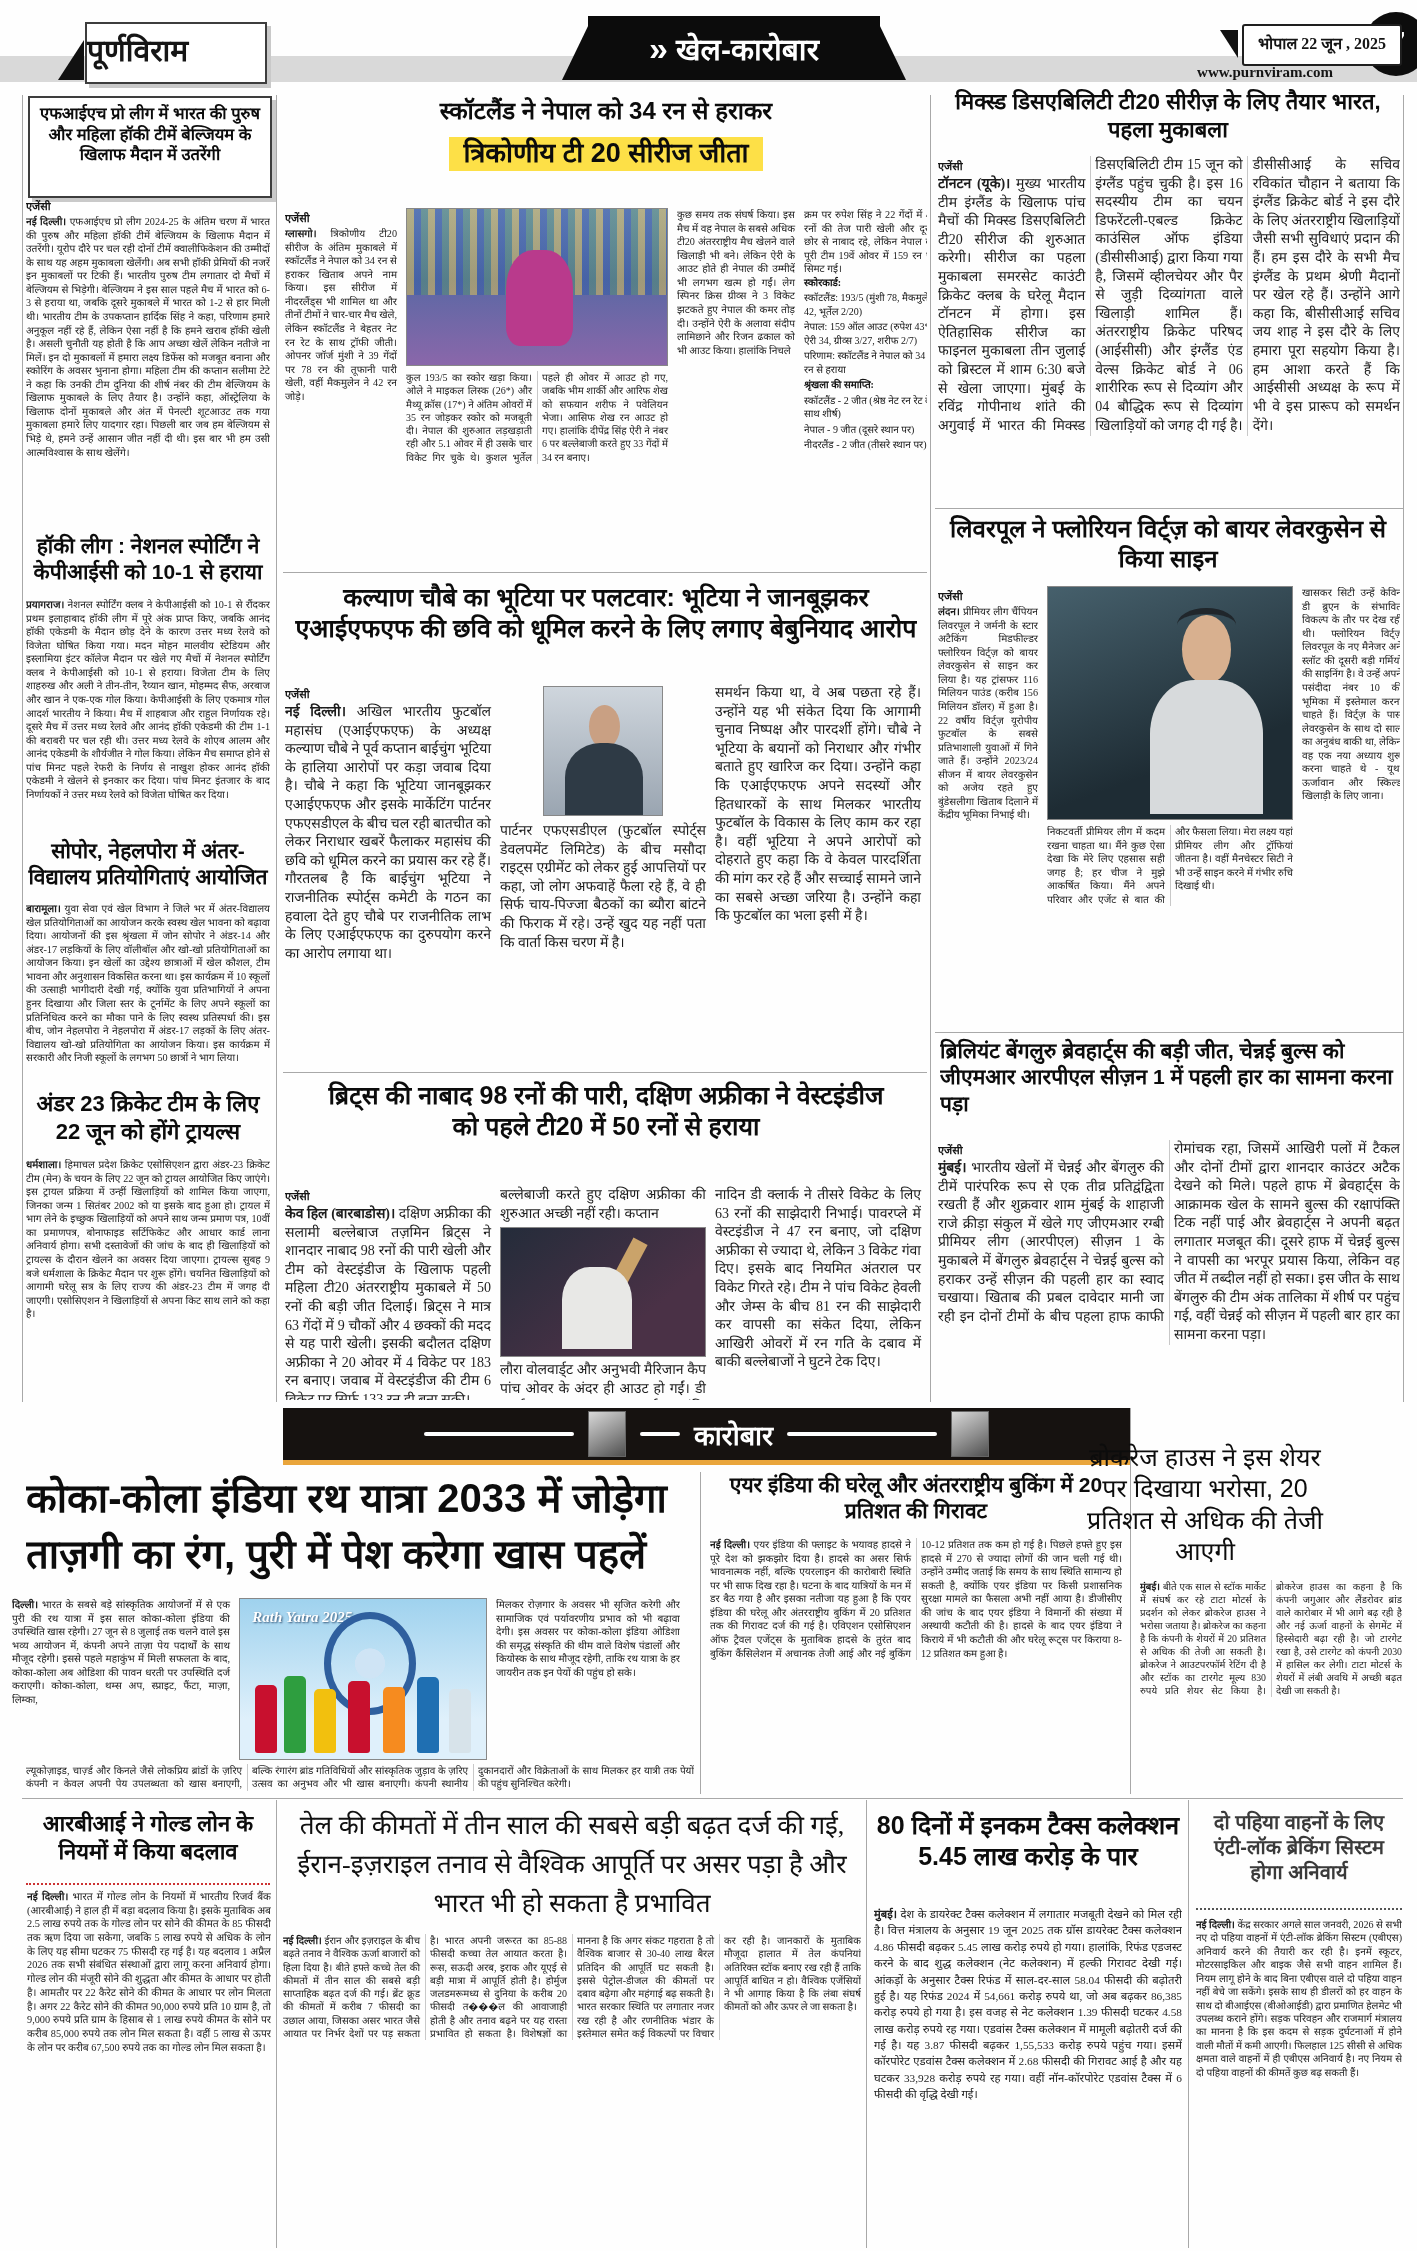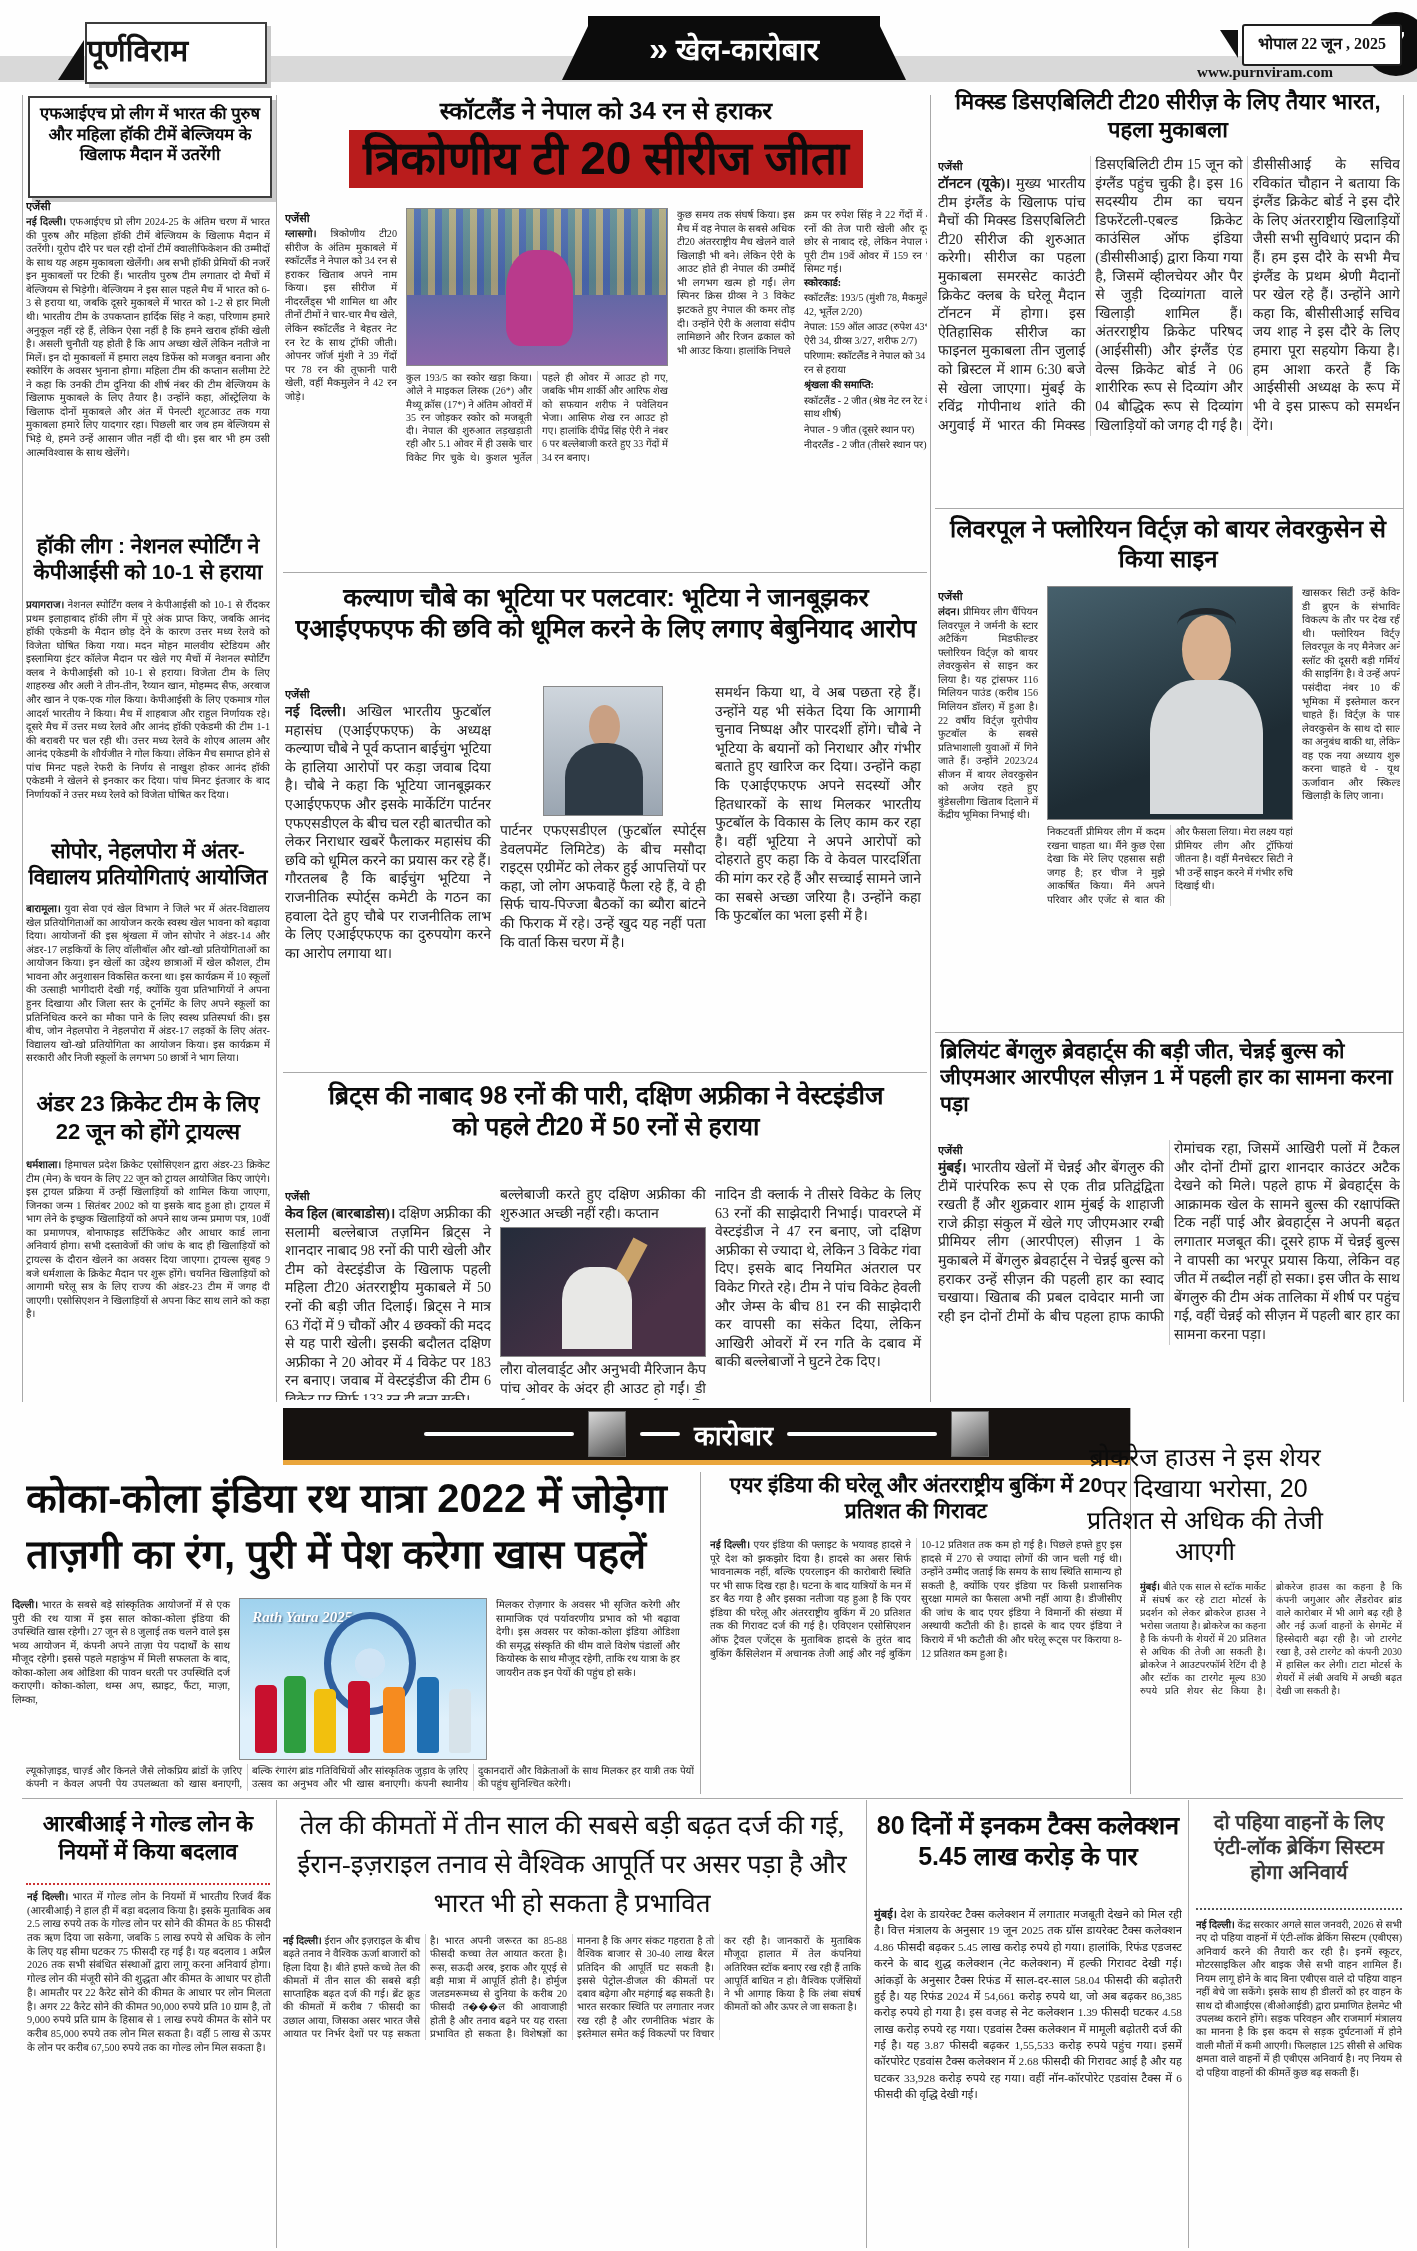--- a/index.html
+++ b/index.html
@@ -109,21 +109,21 @@
   </div>
 
   <div class="art hl" style="left:26px;top:1090px;width:244px;height:62px;font-size:22px;">अंडर 23 क्रिकेट टीम के लिए 22 जून को होंगे ट्रायल्स</div>
   <div class="art" style="left:26px;top:1158px;width:244px;height:242px;">
     <p class="body" style="font-size:10.2px;"><b class="dl">धर्मशाला।</b> <span>हिमाचल प्रदेश क्रिकेट एसोसिएशन द्वारा अंडर-23 क्रिकेट टीम (मेन) के चयन के लिए 22 जून को ट्रायल आयोजित किए जाएंगे। इस ट्रायल प्रक्रिया में उन्हीं खिलाड़ियों को शामिल किया जाएगा, जिनका जन्म 1 सितंबर 2002 को या इसके बाद हुआ हो। ट्रायल में भाग लेने के इच्छुक खिलाड़ियों को अपने साथ जन्म प्रमाण पत्र, 10वीं का प्रमाणपत्र, बोनाफाइड सर्टिफिकेट और आधार कार्ड लाना अनिवार्य होगा। सभी दस्तावेजों की जांच के बाद ही खिलाड़ियों को ट्रायल्स के दौरान खेलने का अवसर दिया जाएगा। ट्रायल्स सुबह 9 बजे धर्मशाला के क्रिकेट मैदान पर शुरू होंगे। चयनित खिलाड़ियों को आगामी घरेलू सत्र के लिए राज्य की अंडर-23 टीम में जगह दी जाएगी। एसोसिएशन ने खिलाड़ियों से अपना किट साथ लाने को कहा है।</span></p>
   </div>
 
   <div class="art" style="left:285px;top:96px;width:642px;height:104px;">
     <div class="hl" style="font-size:24px;">स्कॉटलैंड ने नेपाल को 34 रन से हराकर</div>
     <div style="text-align:center;margin-top:4px;">
-      <span class="hl" style="font-size:46px;background:#b91c1c;padding:0 14px;display:inline-block;">त्रिकोणीय टी 20 सीरीज जीता</span>
+      <span class="hl" style="font-size:27px;background:#fde047;padding:0 14px;display:inline-block;margin-top:7px;">त्रिकोणीय टी 20 सीरीज जीता</span>
     </div>
   </div>
   <div class="art row" style="left:285px;top:208px;width:642px;height:358px;">
     <div style="width:112px;flex:none;">
       <div class="byline">एजेंसी</div>
       <p class="body" style="font-size:10.2px;"><b class="dl">ग्लासगो।</b> <span>त्रिकोणीय टी20 सीरीज के अंतिम मुकाबले में स्कॉटलैंड ने नेपाल को 34 रन से हराकर खिताब अपने नाम किया। इस सीरीज में नीदरलैंड्स भी शामिल था और तीनों टीमों ने चार-चार मैच खेले, लेकिन स्कॉटलैंड ने बेहतर नेट रन रेट के साथ ट्रॉफी जीती। ओपनर जॉर्ज मुंशी ने 39 गेंदों पर 78 रन की तूफानी पारी खेली, वहीं मैकमुलेन ने 42 रन जोड़े।</span></p>
     </div>
     <div style="width:262px;flex:none;">
       <div class="photo ph-scotland" style="width:260px;height:156px;">
         <div class="crowd"></div>
@@ -233,21 +233,21 @@
     <div class="dash" style="width:40px;"></div>
     <div class="label">कारोबार</div>
     <div class="dash" style="width:150px;"></div>
     <div class="mini-photo"></div>
   </div>
 
   <div class="vrule" style="left:700px;top:1472px;height:322px;"></div>
   <div class="vrule" style="left:1130px;top:1408px;height:386px;"></div>
   <div class="hrule" style="left:22px;top:1798px;width:1381px;"></div>
 
-  <div class="art hl hl-left" style="left:26px;top:1470px;width:668px;height:122px;font-size:40px;line-height:1.4;">कोका-कोला इंडिया रथ यात्रा 2022 में जोड़ेगा ताज़गी का रंग, पुरी में पेश करेगा खास पहलें</div>
+  <div class="art hl hl-left" style="left:26px;top:1470px;width:668px;height:122px;font-size:40px;line-height:1.4;">कोका-कोला इंडिया रथ यात्रा 2033 में जोड़ेगा ताज़गी का रंग, पुरी में पेश करेगा खास पहलें</div>
   <div class="art row" style="left:12px;top:1598px;width:668px;height:164px;">
     <div style="width:218px;flex:none;">
       <p class="body" style="font-size:10.2px;"><b class="dl">दिल्ली।</b> <span>भारत के सबसे बड़े सांस्कृतिक आयोजनों में से एक पुरी की रथ यात्रा में इस साल कोका-कोला इंडिया की उपस्थिति खास रहेगी। 27 जून से 8 जुलाई तक चलने वाले इस भव्य आयोजन में, कंपनी अपने ताज़ा पेय पदार्थों के साथ मौजूद रहेगी। इससे पहले महाकुंभ में मिली सफलता के बाद, कोका-कोला अब ओडिशा की पावन धरती पर उपस्थिति दर्ज कराएगी। कोका-कोला, थम्स अप, स्प्राइट, फैंटा, माज़ा, लिम्का,</span></p>
     </div>
     <div class="photo ph-rath" style="width:246px;height:160px;flex:none;">
       <div class="script">Rath Yatra 2025</div>
       <div class="wheel"></div>
       <div class="bottle" style="left:6%;width:9%;height:42%;background:#c8102e;"></div>
       <div class="bottle" style="left:18%;width:9%;height:48%;background:#2e9e3f;"></div>
       <div class="bottle" style="left:30%;width:9%;height:40%;background:#f2c00e;"></div>

